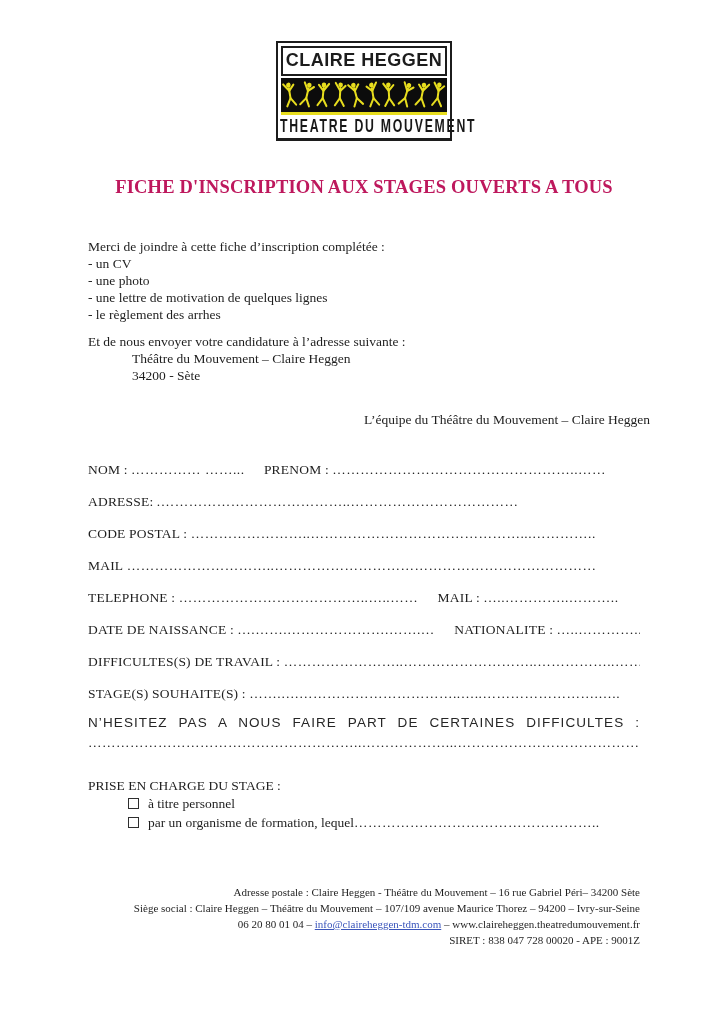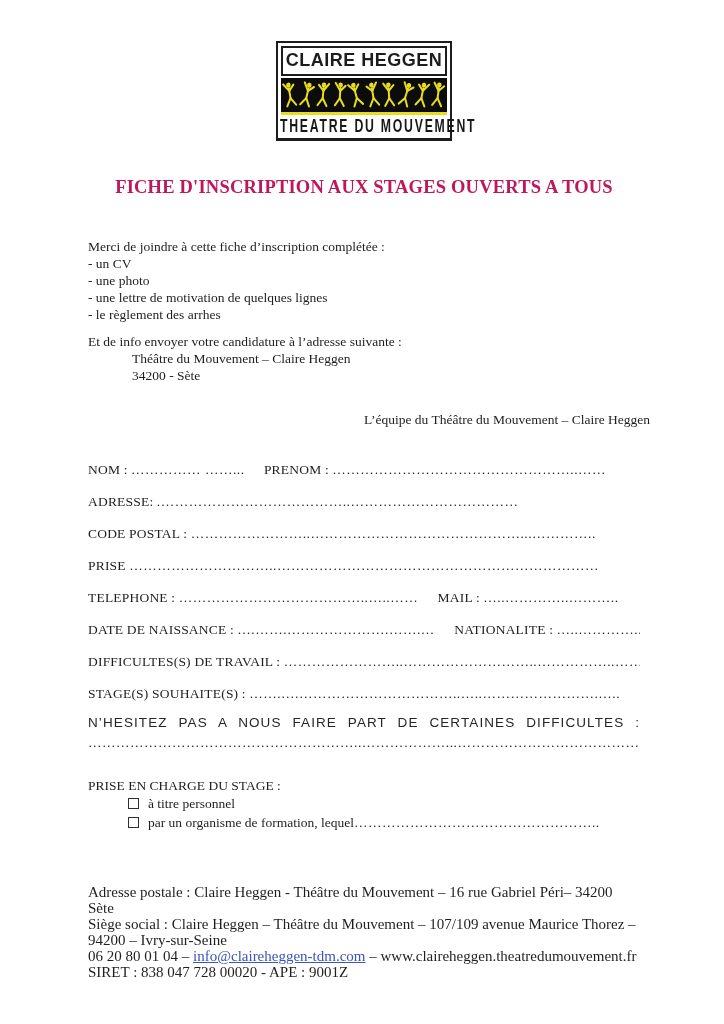--- a/index.html
+++ b/index.html
@@ -64,21 +64,21 @@
   }
   .dotline{ line-height:20px; white-space:nowrap; overflow:hidden; letter-spacing:.5px; }
   .prise{ margin-top:24px; line-height:18.5px; }
   .option{ padding-left:40px; }
   .checkbox{
     display:inline-block; width:9px; height:9px;
     border:1.2px solid #2e2e2e; margin-right:9px; vertical-align:-1px;
     background:#ffffff;
   }
   
-  .footer{ margin-top:52px; text-align:left; font-size:15px; line-height:16px; color:#1f1f1f; }
+  .footer{ margin-top:52px; text-align:right; font-size:11px; line-height:16px; color:#1f1f1f; }
   .email-link{ color:#3a55bb; text-decoration:underline; cursor:pointer; }
 </style>
 </head>
 <body>
 
 <div class="page">
 
   <div class="logo-wrap">
     <div class="logo">
       <div class="logo-name">CLAIRE HEGGEN</div>
@@ -115,21 +115,21 @@
 
   <div class="intro">
     <div>Merci de joindre à cette fiche d’inscription complétée :</div>
     <div>- un CV</div>
     <div>- une photo</div>
     <div>- une lettre de motivation de quelques lignes</div>
     <div>- le règlement des arrhes</div>
   </div>
 
   <div class="send">
-    <div>Et de info envoyer votre candidature à l’adresse suivante :</div>
+    <div>Et de nous envoyer votre candidature à l’adresse suivante :</div>
     <div class="indent">Théâtre du Mouvement – Claire Heggen</div>
     <div class="indent">34200 - Sète</div>
   </div>
 
   <div class="signature">L’équipe du Théâtre du Mouvement – Claire Heggen</div>
 
   <div class="form">
     <div class="row">
       <span class="lbl">NOM  :</span>
       <span class="dots">…………… ……...</span>
@@ -138,21 +138,21 @@
     </div>
     <div class="row">
       <span class="lbl">ADRESSE:</span>
       <span class="dots">.…………………………………..………………………………</span>
     </div>
     <div class="row">
       <span class="lbl">CODE POSTAL :</span>
       <span class="dots">……………………..………………………………………...…………..</span>
     </div>
     <div class="row">
-      <span class="lbl">PRISE</span>
+      <span class="lbl">MAIL</span>
       <span class="dots">…………………………..……………………………………………………………</span>
     </div>
     <div class="row">
       <span class="lbl">TELEPHONE :</span>
       <span class="dots">…………………………………..…..……</span>
       <span class="lbl gap">MAIL :</span>
       <span class="dots">…..…………..………..</span>
     </div>
     <div class="row">
       <span class="lbl">DATE DE NAISSANCE :</span>

